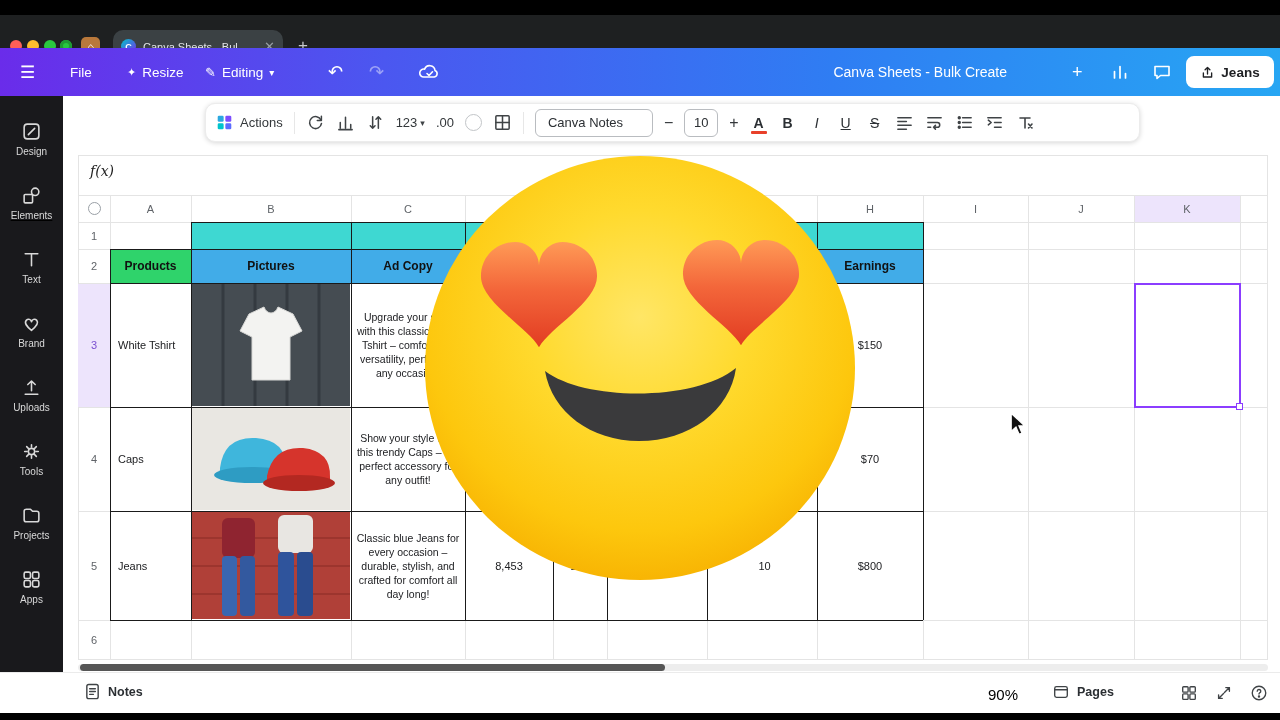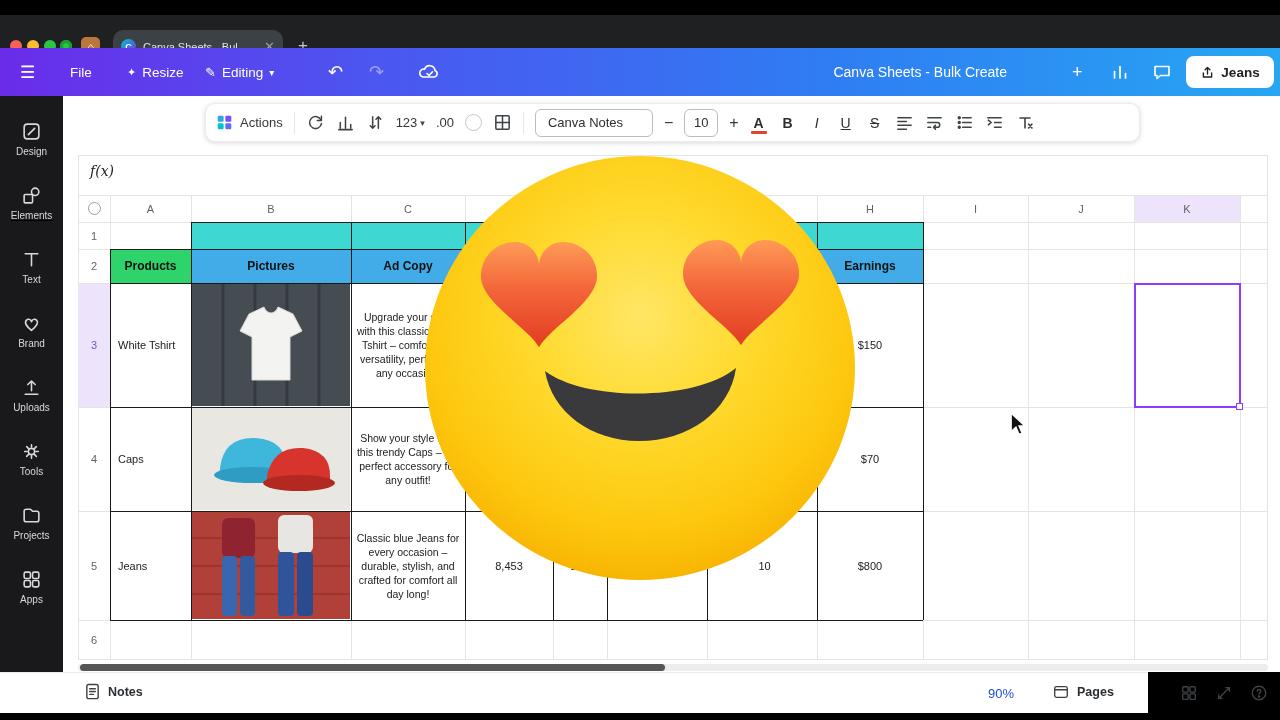--- a/index.html
+++ b/index.html
@@ -74,24 +74,24 @@
   .hscroll-track{position:absolute;left:78px;top:664px;width:1190px;height:7px;border-radius:4px;background:#ededed;z-index:8;}
   .hscroll-thumb{position:absolute;left:2px;top:0;width:585px;height:7px;border-radius:4px;background:#565656;}
 
   
   .emoji{position:absolute;left:418px;top:150px;z-index:40;}
 
   
   .cursor{position:absolute;left:1008px;top:412px;z-index:100;}
 
   
-  .statusbar{position:absolute;left:0;top:672px;width:1148px;height:41px;background:#fff;border-top:1px solid #ebebeb;z-index:50;padding-left:25px;}
+  .statusbar{position:absolute;left:0;top:672px;width:1280px;height:41px;background:#fff;border-top:1px solid #ebebeb;z-index:50;padding-left:25px;}
   .statusbar svg{stroke:#3f4346;fill:none;stroke-width:1.5;stroke-linecap:round;stroke-linejoin:round;}
   .sbtext{font-size:12.5px;color:#2b2f33;font-weight:bold;}
-  .sbplain{font-size:13px;color:#1d4ed8;}
+  .sbplain{font-size:15px;color:#000000;}
   .letterbox{position:absolute;left:0;width:1280px;background:#000;z-index:60;}
 </style>
 </head>
 <body>
 
 <div id="app">
 
   <div class="letterbox" style="top:0;height:15px;"></div>
   <div class="letterbox" style="top:713px;height:7px;"></div>
 

